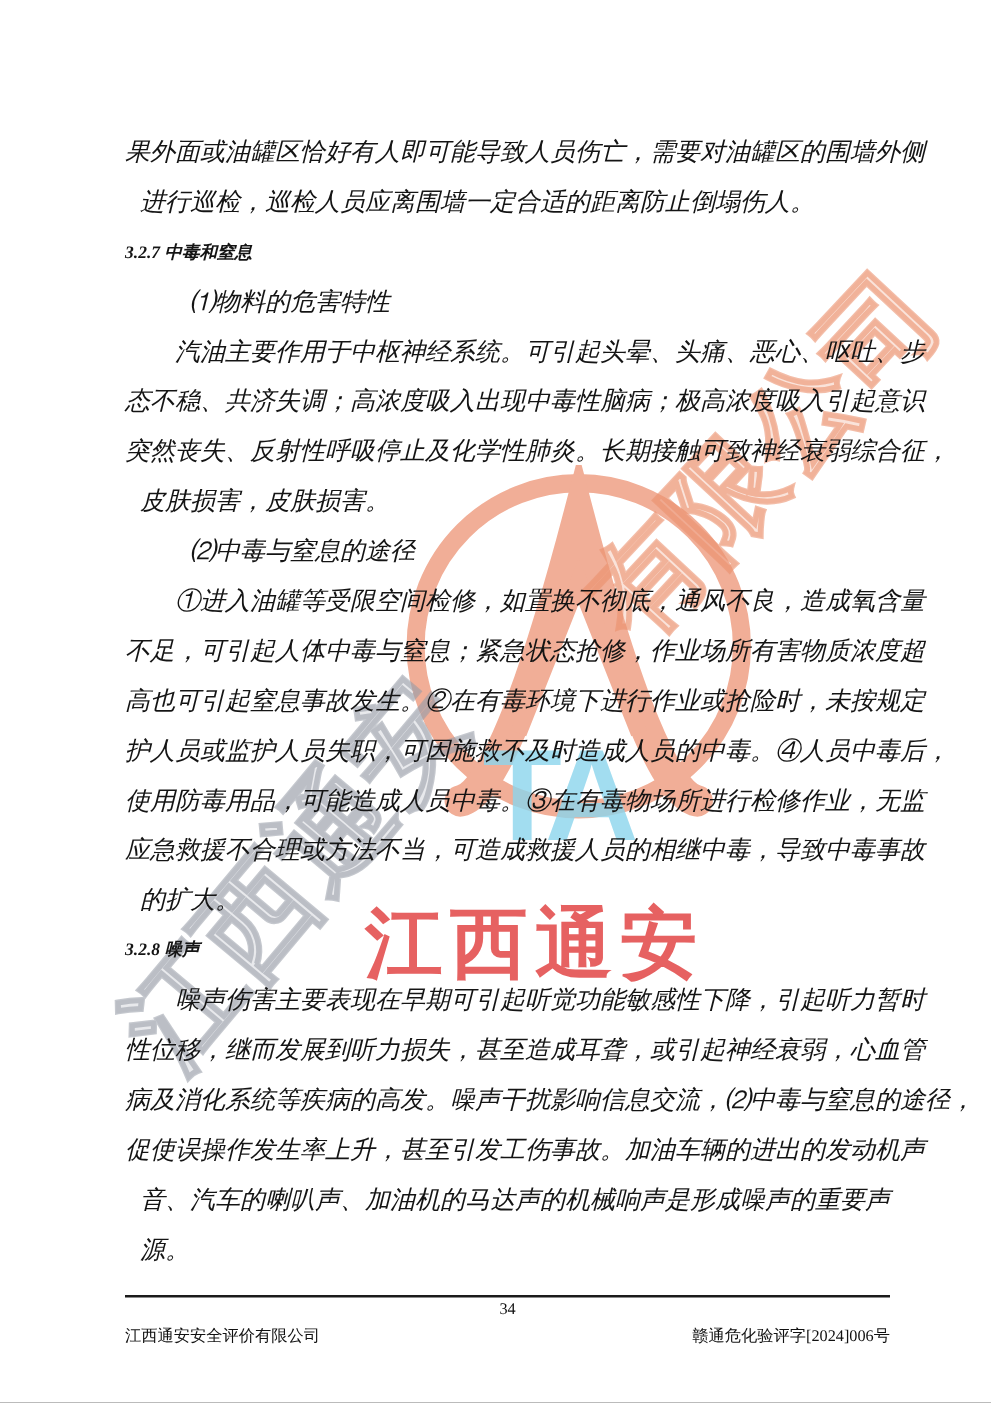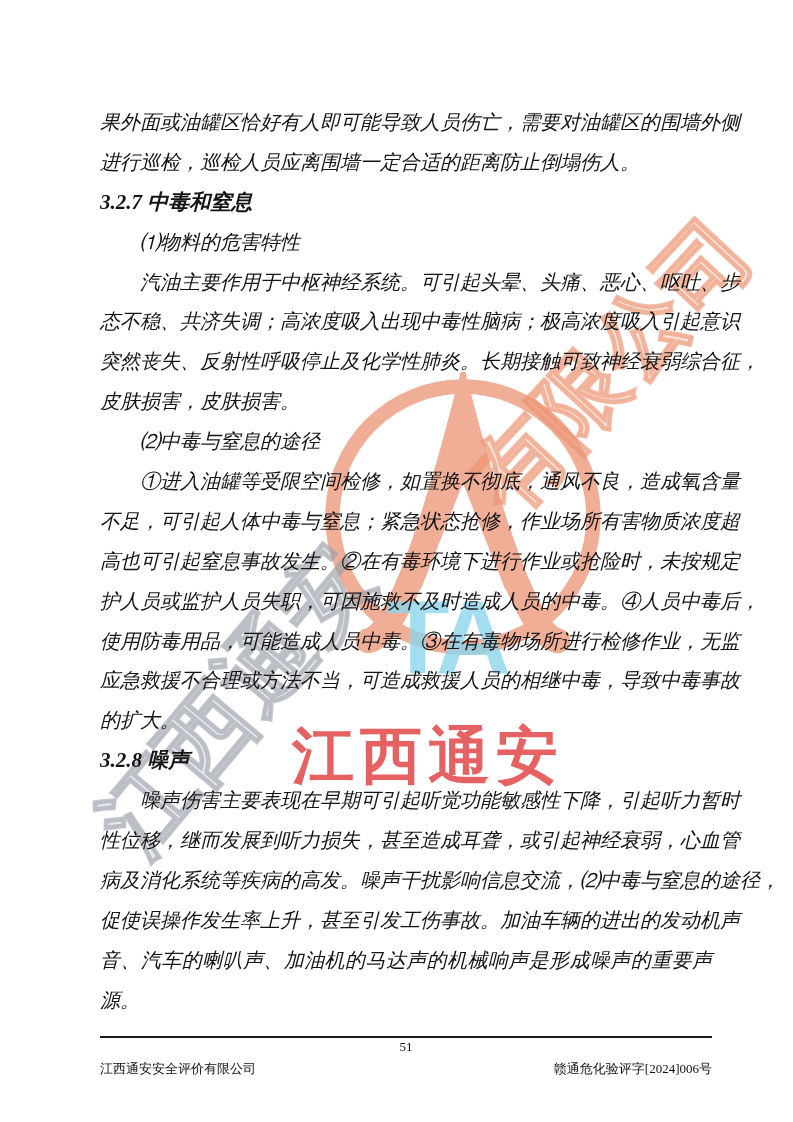--- a/index.html
+++ b/index.html
@@ -57,24 +57,24 @@
   .doc{
     position:absolute;left:100px;top:103px;width:612px;z-index:1;
     font-size:20px;
   }
   .line{
     height:39.9px;line-height:39.9px;
     text-align:justify;text-align-last:justify;
     white-space:nowrap;
     font-style:italic;
   }
-  .line.end{text-align-last:left;white-space:normal;}
+  .line.end{text-align-last:left;white-space:normal;margin-left:12px;}
   .line.ind{text-indent:2em;}
   .line.heading{
-    font-weight:bold;font-size:21px;
+    font-weight:bold;font-size:14px;
     text-align:left;text-align-last:left;
   }
   
   .footer{
     position:absolute;left:100px;top:1036px;width:612px;z-index:2;
     border-top:2px solid #1a1a1a;
     font-size:13px;color:#111;
   }
   .footer .pageno{
     position:absolute;left:0;right:0;top:1px;
@@ -122,20 +122,20 @@
     <div class="line end">的扩大。</div>
     <div class="line heading">3.2.8 噪声</div>
     <div class="line ind">噪声伤害主要表现在早期可引起听觉功能敏感性下降，引起听力暂时</div>
     <div class="line">性位移，继而发展到听力损失，甚至造成耳聋，或引起神经衰弱，心血管</div>
     <div class="line">病及消化系统等疾病的高发。噪声干扰影响信息交流，⑵中毒与窒息的途径，</div>
     <div class="line">促使误操作发生率上升，甚至引发工伤事故。加油车辆的进出的发动机声</div>
     <div class="line end">音、汽车的喇叭声、加油机的马达声的机械响声是形成噪声的重要声源。</div>
   </div>
 
   <div class="footer">
-    <div class="pageno">51</div>
+    <div class="pageno">34</div>
     <div class="frow">
       <span>江西通安安全评价有限公司</span>
       <span>赣通危化验评字[2024]006号</span>
     </div>
   </div>
 
 </div>
 
 </body></html>

